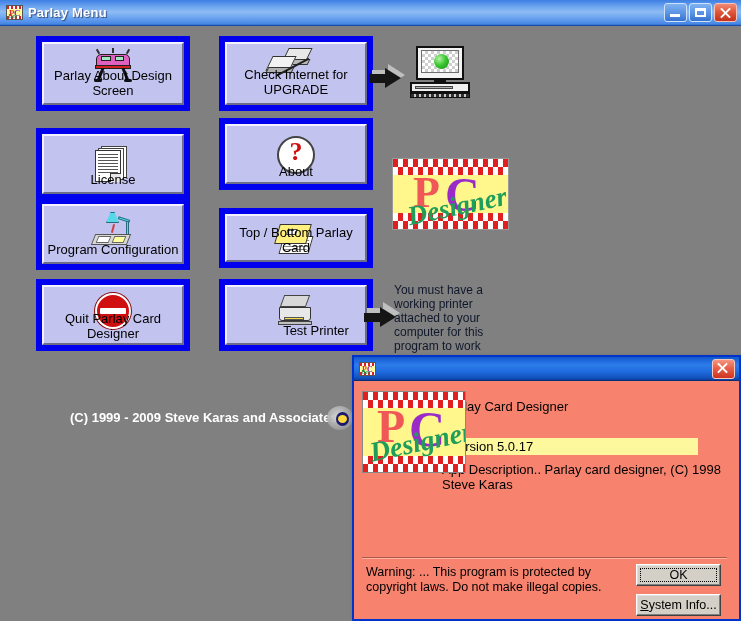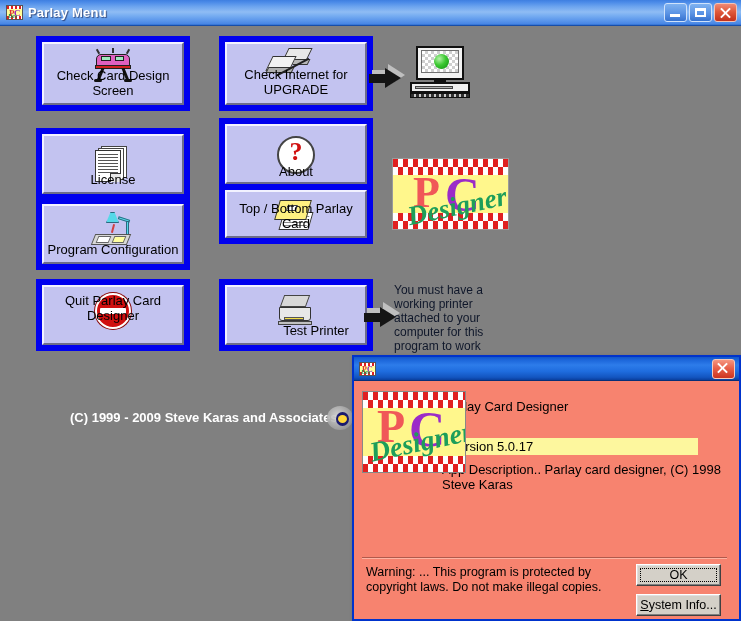--- a/index.html
+++ b/index.html
@@ -366,21 +366,21 @@
         <span class="car-sp s3"></span>
       <span class="car-body"></span>
         <span class="car-win"></span>
         <span class="car-win2"></span>
       <span class="car-bum"></span>
       <span class="car-leg l1"></span>
         <span class="car-leg l2"></span>
       <span class="car-ft f1"></span>
         <span class="car-ft f2"></span>
     </div>
-    <div class="lbl" style="bottom:5px;">Check Card Design Screen</div>
+    <div class="lbl" style="bottom:5px;">Parlay About Design Screen</div>
   </div>
 </div>
 
 <div class="mbtn" style="left:36px;top:128px;width:154px;height:72px;">
   <div class="inner">
     <div class="ico ico-doc">
       <span class="doc-b3"></span>
         <span class="doc-b2"></span>
         <span class="doc-b1"></span>
       <span class="doc-lines"></span>
@@ -404,21 +404,21 @@
     <div class="lbl" style="bottom:5px;">Program Configuration</div>
   </div>
 </div>
 
 <div class="mbtn" style="left:36px;top:279px;width:154px;height:72px;">
   <div class="inner">
     <div class="ico ico-quit">
       <span class="quit-circ"></span>
         <span class="quit-bar"></span>
     </div>
-    <div class="lbl" style="bottom:20px;">Quit Parlay Card Designer</div>
+    <div class="lbl" style="bottom:2px;">Quit Parlay Card Designer</div>
   </div>
 </div>
 
 <div class="mbtn" style="left:219px;top:36px;width:154px;height:75px;">
   <div class="inner">
     <div class="ico ico-net">
       <span class="net-p1"></span>
         <span class="net-p1b"></span>
       <span class="net-p2"></span>
         <span class="net-p2b"></span>
@@ -432,21 +432,21 @@
 <div class="mbtn" style="left:219px;top:118px;width:154px;height:72px;">
   <div class="inner">
     <div class="ico ico-q">
       <span class="q-circ"></span>
         <span class="q-mark">?</span>
     </div>
     <div class="lbl" style="bottom:3px;">About</div>
   </div>
 </div>
 
-<div class="mbtn" style="left:219px;top:184px;width:154px;height:60px;">
+<div class="mbtn" style="left:219px;top:208px;width:154px;height:60px;">
   <div class="inner">
     <div class="ico ico-card">
       <span class="card-bot"></span>
         <span class="card-bot-l"></span>
       <span class="card-top"></span>
         <span class="card-sq"></span>
     </div>
     <div class="lbl" style="bottom:5px;">Top / Bottom Parlay Card</div>
   </div>
 </div>

